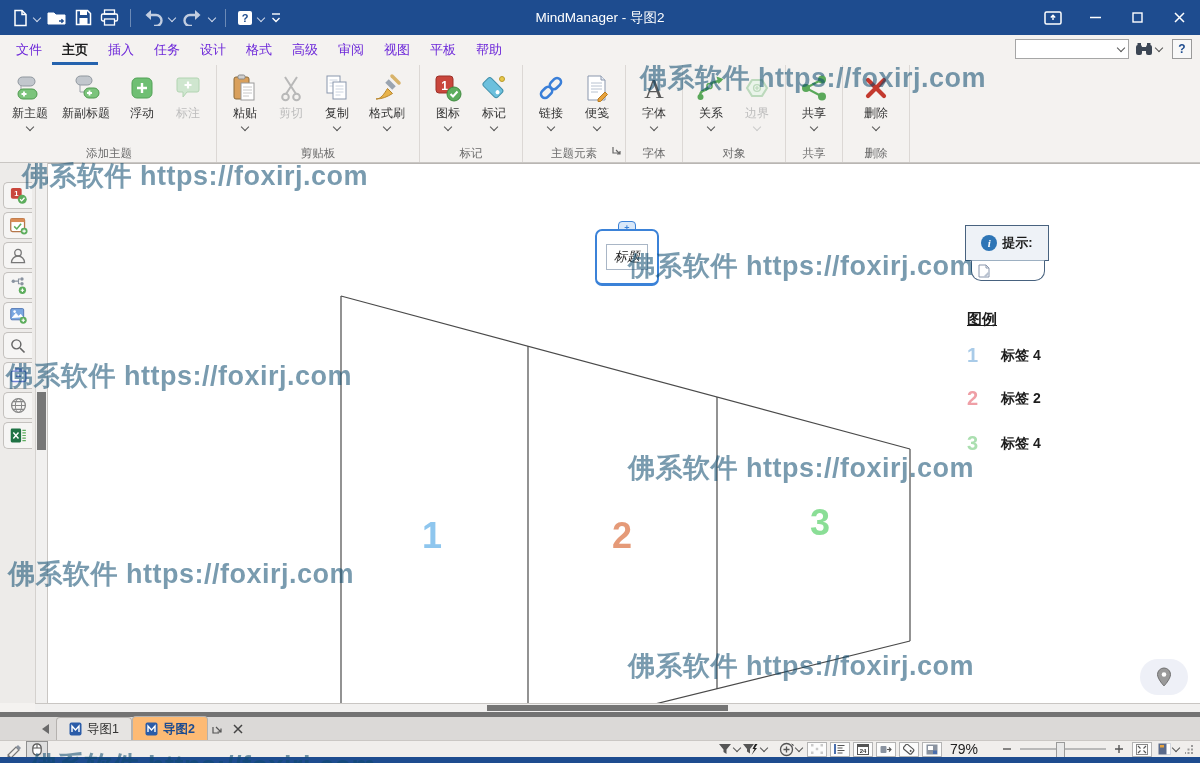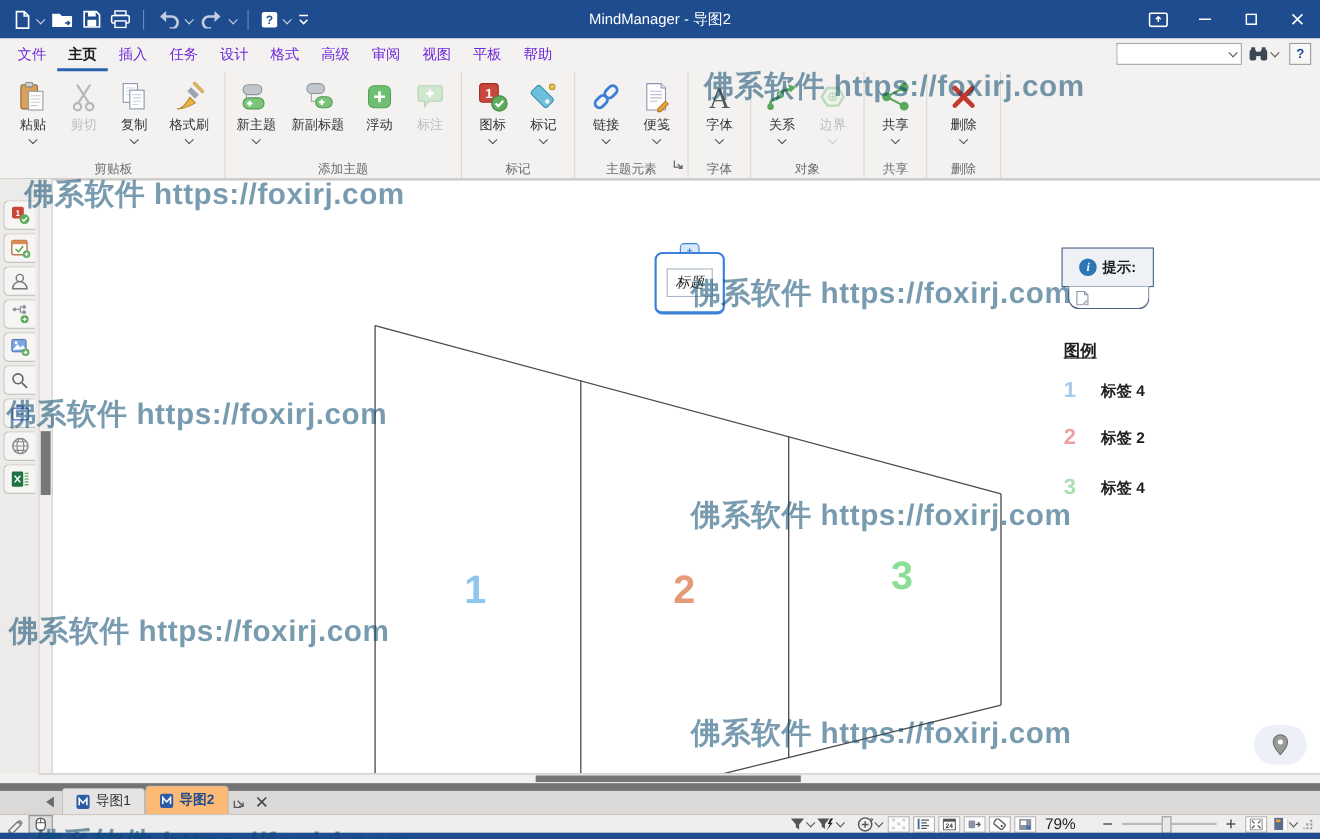--- a/index.html
+++ b/index.html
@@ -54,21 +54,21 @@
   .tiptab{position:absolute;left:923px;top:96px;width:74px;height:21px;background:#fff;border:1.5px solid #48627f;border-top:1px solid #9db0c2;border-radius:0 0 10px 10px;display:flex;align-items:center;padding-left:6px;box-sizing:border-box;}
   
   .legendtitle{position:absolute;left:919px;top:146px;font-size:15px;font-weight:bold;color:#1d1d1d;text-decoration:underline;}
   .lgrow{position:absolute;left:919px;display:flex;align-items:center;}
   .lgnum{width:34px;font-size:20px;font-weight:bold;}
   .lglabel{font-size:14px;font-weight:bold;color:#1d1d1d;}
   .pinbtn{position:absolute;left:1092px;top:495px;width:48px;height:36px;border-radius:18px;background:#eef0f7;display:flex;align-items:center;justify-content:center;}
   
   .hscroll{position:absolute;top:703px;left:35px;right:0;height:9px;background:#f1f0ef;border-top:1px solid #c9c6c3;box-sizing:border-box;}
   .hthumb{position:absolute;left:452px;top:1px;width:241px;height:6px;background:#757575;}
-  .doctabs{position:absolute;top:712px;left:0;right:0;height:28px;background:#dbd9d7;border-top:7px solid #737373;display:flex;align-items:flex-end;box-sizing:border-box;}
+  .doctabs{position:absolute;top:712px;left:0;right:0;height:28px;background:#dbd9d7;border-top:5px solid #737373;display:flex;align-items:center;box-sizing:border-box;}
   .tabnav{width:22px;height:22px;display:flex;align-items:center;justify-content:center;margin-left:34px;}
   .larrow{width:0;height:0;border-top:5px solid transparent;border-bottom:5px solid transparent;border-right:7px solid #6a6a6a;}
   .dtab{height:24px;display:flex;align-items:center;gap:5px;padding:0 12px;font-size:12.5px;color:#333;border:1px solid #b5b2af;border-bottom:0;border-radius:4px 4px 0 0;background:#e6e4e2;box-sizing:border-box;}
   .dtab.active{background:#fdba74;color:#1e4c8f;font-weight:bold;height:26px;}
   .tabtool{width:20px;height:22px;display:flex;align-items:center;justify-content:center;color:#444;}
   .statusbar{position:absolute;top:740px;left:0;right:0;height:17px;background:#f0eeec;border-top:1px solid #cac7c4;display:flex;align-items:center;box-sizing:border-box;}
   .sb-left{display:flex;align-items:center;padding-left:6px;gap:4px;}
   .mousebox{width:20px;height:15px;border:1px solid #8f8f8f;background:#dedede;display:flex;align-items:center;justify-content:center;}
   .sb-right{margin-left:auto;display:flex;align-items:center;padding-right:4px;}
   .sq{width:20px;height:15px;border:1px solid #b4b4b4;background:#fcfcfc;display:flex;align-items:center;justify-content:center;margin-left:3px;box-sizing:border-box;}
@@ -201,20 +201,65 @@
     </span>
     <span class="helpbtn">?</span>
   </div>
 
   <div class="ribbon">
 
     <div class="rgroup">
       <div class="rbtn">
         <span class="ricon">
             <svg width="30" height="30" viewBox="0 0 30 30">
+              <rect x="3" y="4" width="17" height="9" rx="4.5" fill="#c2c7cd" stroke="#8f979e"></rect>
+              <path d="M6 13 v5" stroke="#9aa0a8" fill="none"></path>
+              <rect x="3" y="16" width="19" height="10" rx="5" fill="#7cc47c" stroke="#4f9a4f"></rect>
+              <path d="M9 18.5 v5 M6.5 21 h5" stroke="#fff" stroke-width="1.8"></path>
+            </svg>
+          </span>
+        <span class="rlabel">新主题</span>
+        <span class="chev"></span>
+      </div>
+      <div class="rbtn w64">
+        <span class="ricon">
+            <svg width="30" height="30" viewBox="0 0 30 30">
+              <rect x="5" y="3" width="16" height="9" rx="4.5" fill="#c2c7cd" stroke="#8f979e"></rect>
+              <path d="M9 12 v7 h4" stroke="#9aa0a8" fill="none"></path>
+              <rect x="13" y="15" width="15" height="10" rx="5" fill="#7cc47c" stroke="#4f9a4f"></rect>
+              <path d="M18.5 17.5 v5 M16 20 h5" stroke="#fff" stroke-width="1.8"></path>
+            </svg>
+          </span>
+        <span class="rlabel">新副标题</span>
+      </div>
+      <div class="rbtn">
+        <span class="ricon">
+            <svg width="30" height="30" viewBox="0 0 30 30">
+              <rect x="5" y="5" width="20" height="20" rx="5" fill="#6fbf73" stroke="#52a257"></rect>
+              <path d="M15 10 v10 M10 15 h10" stroke="#fff" stroke-width="2.4"></path>
+            </svg>
+          </span>
+        <span class="rlabel">浮动</span>
+      </div>
+      <div class="rbtn disabled">
+        <span class="ricon">
+            <svg width="30" height="30" viewBox="0 0 30 30">
+              <path d="M6 5 h18 a2 2 0 0 1 2 2 v10 a2 2 0 0 1 -2 2 h-10 l-4 5 v-5 h-4 a2 2 0 0 1 -2 -2 v-10 a2 2 0 0 1 2 -2 z" fill="#cfe6cf" stroke="#b2d4b2"></path>
+              <path d="M15 8.5 v7 M11.5 12 h7" stroke="#fff" stroke-width="2.2"></path>
+            </svg>
+          </span>
+        <span class="rlabel">标注</span>
+      </div>
+      <span class="glabel">添加主题</span>
+    </div>
+
+    <div class="rgroup">
+      <div class="rbtn">
+        <span class="ricon">
+            <svg width="30" height="30" viewBox="0 0 30 30">
               <rect x="4" y="4" width="15" height="22" rx="2" fill="#d9a05c" stroke="#8a6a3a"></rect>
               <rect x="8" y="2" width="7" height="4" rx="1.5" fill="#cfcfcf" stroke="#8a8a8a"></rect>
               <rect x="11" y="10" width="13" height="17" fill="#fff" stroke="#9a9a9a"></rect>
               <path d="M13 14h9M13 17h9M13 20h9M13 23h6" stroke="#c8c8c8"></path>
             </svg>
           </span>
         <span class="rlabel">粘贴</span>
         <span class="chev"></span>
       </div>
       <div class="rbtn disabled">
@@ -244,65 +289,20 @@
             <svg width="30" height="30" viewBox="0 0 30 30">
               <path d="M20 3 L27 10" stroke="#d8b36a" stroke-width="3.5" stroke-linecap="round"></path>
               <path d="M15 8 L22 15" stroke="#9aa4b0" stroke-width="5"></path>
               <path d="M4 26 C9 26 12 21 15.5 15.5 L20.5 20.5 C15 24 10 26 4 26 z" fill="#e8b34b" stroke="#b8862b"></path>
             </svg>
           </span>
         <span class="rlabel">格式刷</span>
         <span class="chev"></span>
       </div>
       <span class="glabel">剪贴板</span>
-    </div>
-
-    <div class="rgroup">
-      <div class="rbtn">
-        <span class="ricon">
-            <svg width="30" height="30" viewBox="0 0 30 30">
-              <rect x="3" y="4" width="17" height="9" rx="4.5" fill="#c2c7cd" stroke="#8f979e"></rect>
-              <path d="M6 13 v5" stroke="#9aa0a8" fill="none"></path>
-              <rect x="3" y="16" width="19" height="10" rx="5" fill="#7cc47c" stroke="#4f9a4f"></rect>
-              <path d="M9 18.5 v5 M6.5 21 h5" stroke="#fff" stroke-width="1.8"></path>
-            </svg>
-          </span>
-        <span class="rlabel">新主题</span>
-        <span class="chev"></span>
-      </div>
-      <div class="rbtn w64">
-        <span class="ricon">
-            <svg width="30" height="30" viewBox="0 0 30 30">
-              <rect x="5" y="3" width="16" height="9" rx="4.5" fill="#c2c7cd" stroke="#8f979e"></rect>
-              <path d="M9 12 v7 h4" stroke="#9aa0a8" fill="none"></path>
-              <rect x="13" y="15" width="15" height="10" rx="5" fill="#7cc47c" stroke="#4f9a4f"></rect>
-              <path d="M18.5 17.5 v5 M16 20 h5" stroke="#fff" stroke-width="1.8"></path>
-            </svg>
-          </span>
-        <span class="rlabel">新副标题</span>
-      </div>
-      <div class="rbtn">
-        <span class="ricon">
-            <svg width="30" height="30" viewBox="0 0 30 30">
-              <rect x="5" y="5" width="20" height="20" rx="5" fill="#6fbf73" stroke="#52a257"></rect>
-              <path d="M15 10 v10 M10 15 h10" stroke="#fff" stroke-width="2.4"></path>
-            </svg>
-          </span>
-        <span class="rlabel">浮动</span>
-      </div>
-      <div class="rbtn disabled">
-        <span class="ricon">
-            <svg width="30" height="30" viewBox="0 0 30 30">
-              <path d="M6 5 h18 a2 2 0 0 1 2 2 v10 a2 2 0 0 1 -2 2 h-10 l-4 5 v-5 h-4 a2 2 0 0 1 -2 -2 v-10 a2 2 0 0 1 2 -2 z" fill="#cfe6cf" stroke="#b2d4b2"></path>
-              <path d="M15 8.5 v7 M11.5 12 h7" stroke="#fff" stroke-width="2.2"></path>
-            </svg>
-          </span>
-        <span class="rlabel">标注</span>
-      </div>
-      <span class="glabel">添加主题</span>
     </div>
 
     <div class="rgroup">
       <div class="rbtn">
         <span class="ricon">
             <svg width="30" height="30" viewBox="0 0 30 30">
               <rect x="3" y="3" width="17" height="17" rx="3" fill="#c9463c" stroke="#9c3028"></rect>
               <text x="11.5" y="16.5" font-size="12" font-weight="bold" fill="#fff" text-anchor="middle">1</text>
               <circle cx="21" cy="21" r="7" fill="#5dad5d" stroke="#3f8a3f"></circle>
               <path d="M17.5 21 l2.5 2.5 4.5-5" stroke="#fff" stroke-width="2" fill="none"></path>

